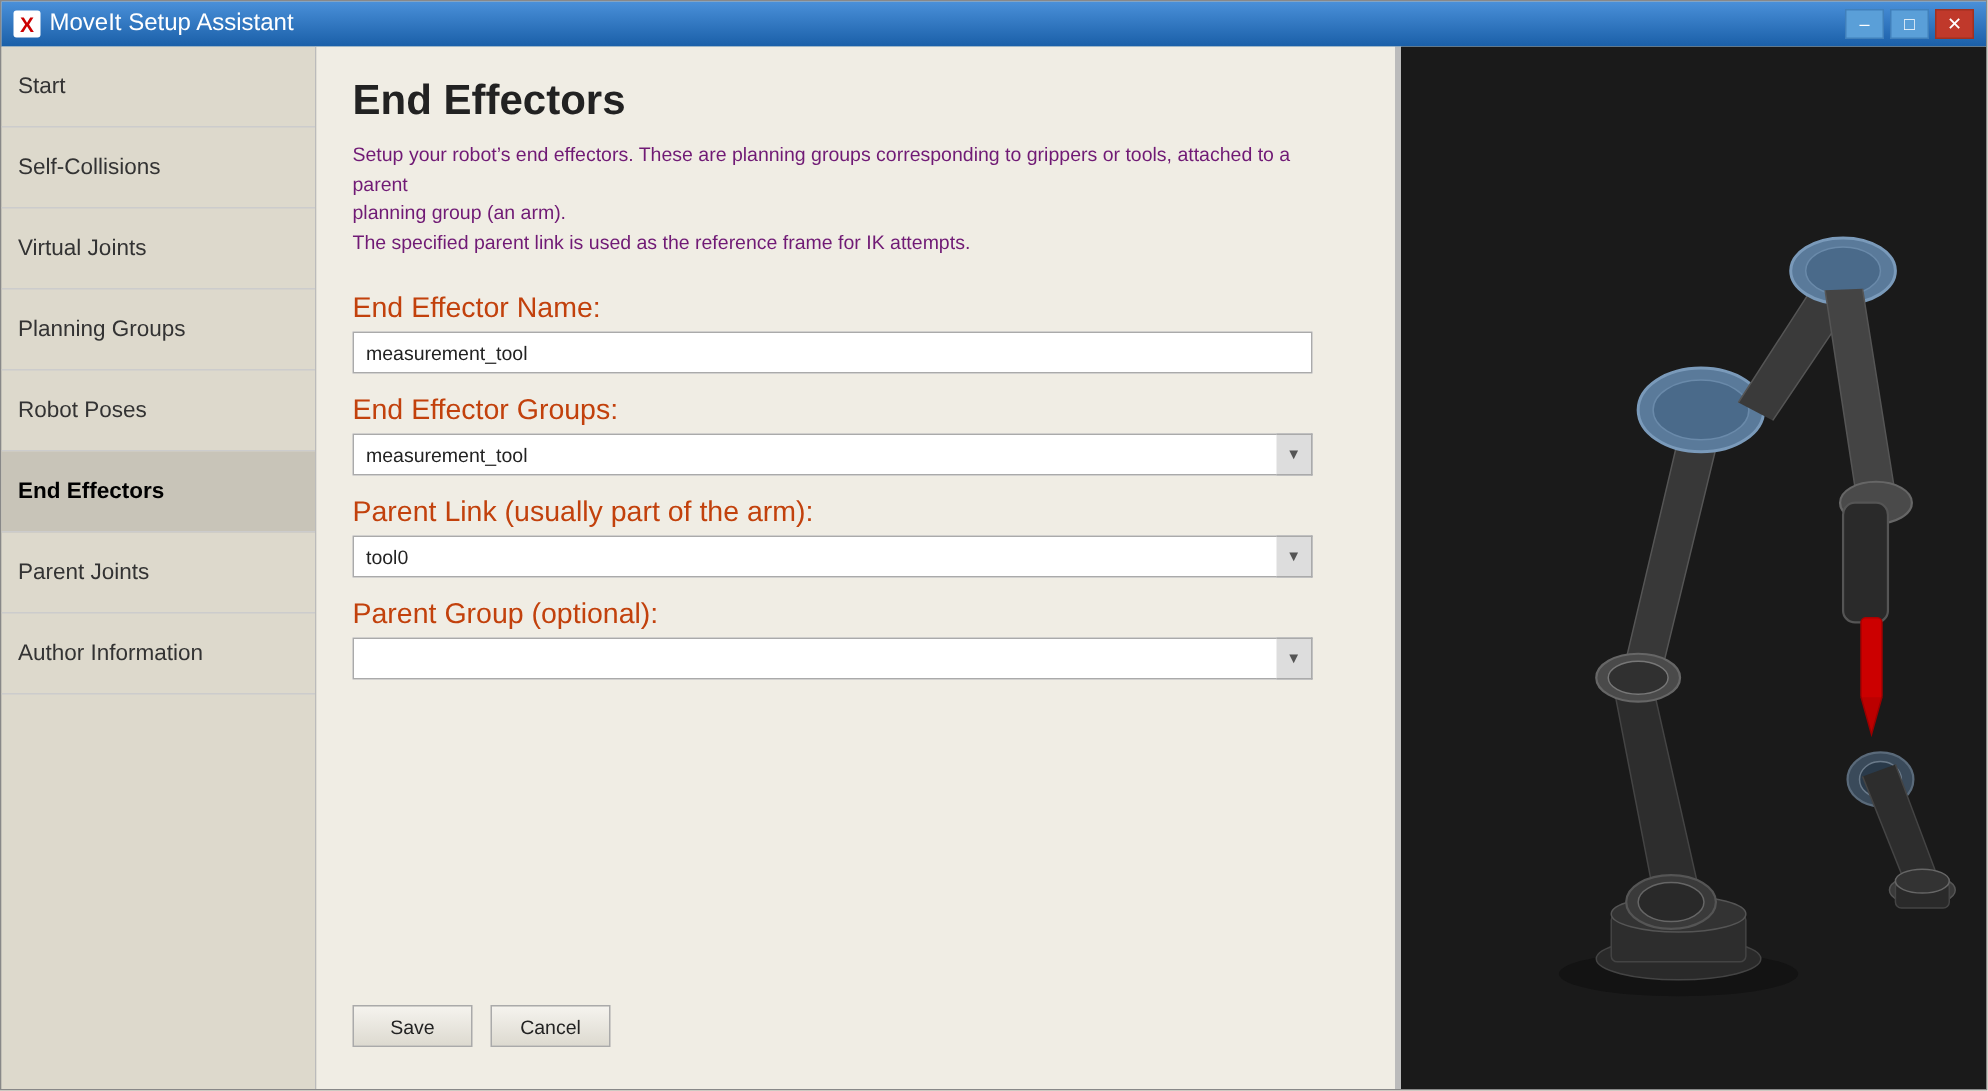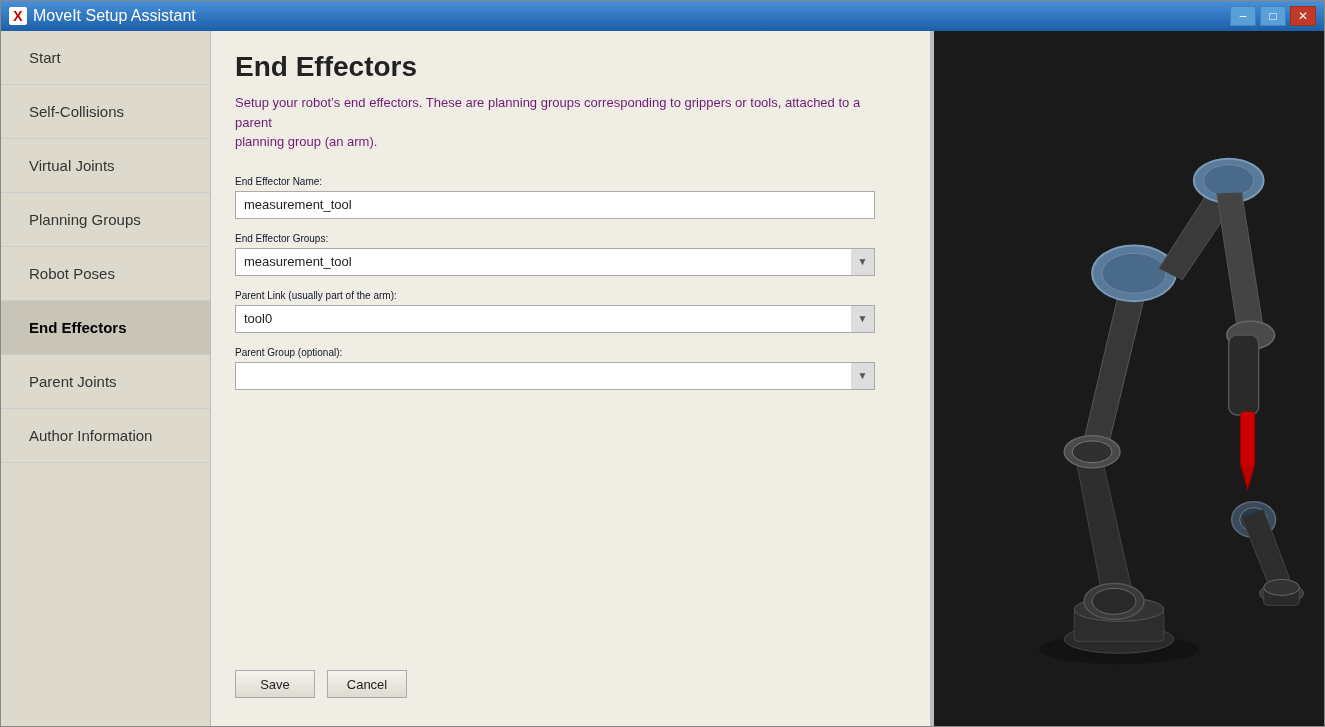--- a/index.html
+++ b/index.html
@@ -73,21 +73,21 @@
     
     .sidebar {
       width: 210px;
       background: #ddd9cc;
       border-right: 1px solid #bbb;
       display: flex;
       flex-direction: column;
       flex-shrink: 0;
     }
     .sidebar-item {
-      padding: 18px 28px;
+      padding: 18px 11px;
       font-size: 15px;
       color: #333;
       cursor: pointer;
       border-bottom: 1px solid #ccc;
     }
     .sidebar-item.active {
       background: #c8c4b8;
       font-weight: bold;
       color: #000;
     }
@@ -115,22 +115,22 @@
       max-width: 660px;
     }
 
     .form-section {
       flex: 1;
     }
     .form-group {
       margin-bottom: 14px;
     }
     .form-label {
-      font-size: 10px;
-      color: #0f172a;
+      font-size: 19px;
+      color: #c2410c;
       margin-bottom: 4px;
       display: block;
     }
     .form-input {
       width: 640px;
       height: 28px;
       padding: 4px 8px;
       border: 1px solid #aaa;
       background: white;
       font-size: 13px;
@@ -252,20 +252,21 @@
       <div class="sidebar-item">
         <span>Author Information</span>
       </div>
     </div>
 
     <div class="main-panel">
       <div class="page-title">End Effectors</div>
       <div class="page-description">
         <span>Setup your robot’s end effectors. These are planning groups corresponding to grippers or tools, attached to a parent</span><br>
         <span>planning group (an arm).</span><br>
+        <span>The specified parent link is used as the reference frame for IK attempts.</span>
       </div>
 
       <div class="form-section">
 
         <div class="form-group">
           <label class="form-label">End Effector Name:</label>
           <input class="form-input" type="text" value="measurement_tool" style="">
         </div>
 
         <div class="form-group">

